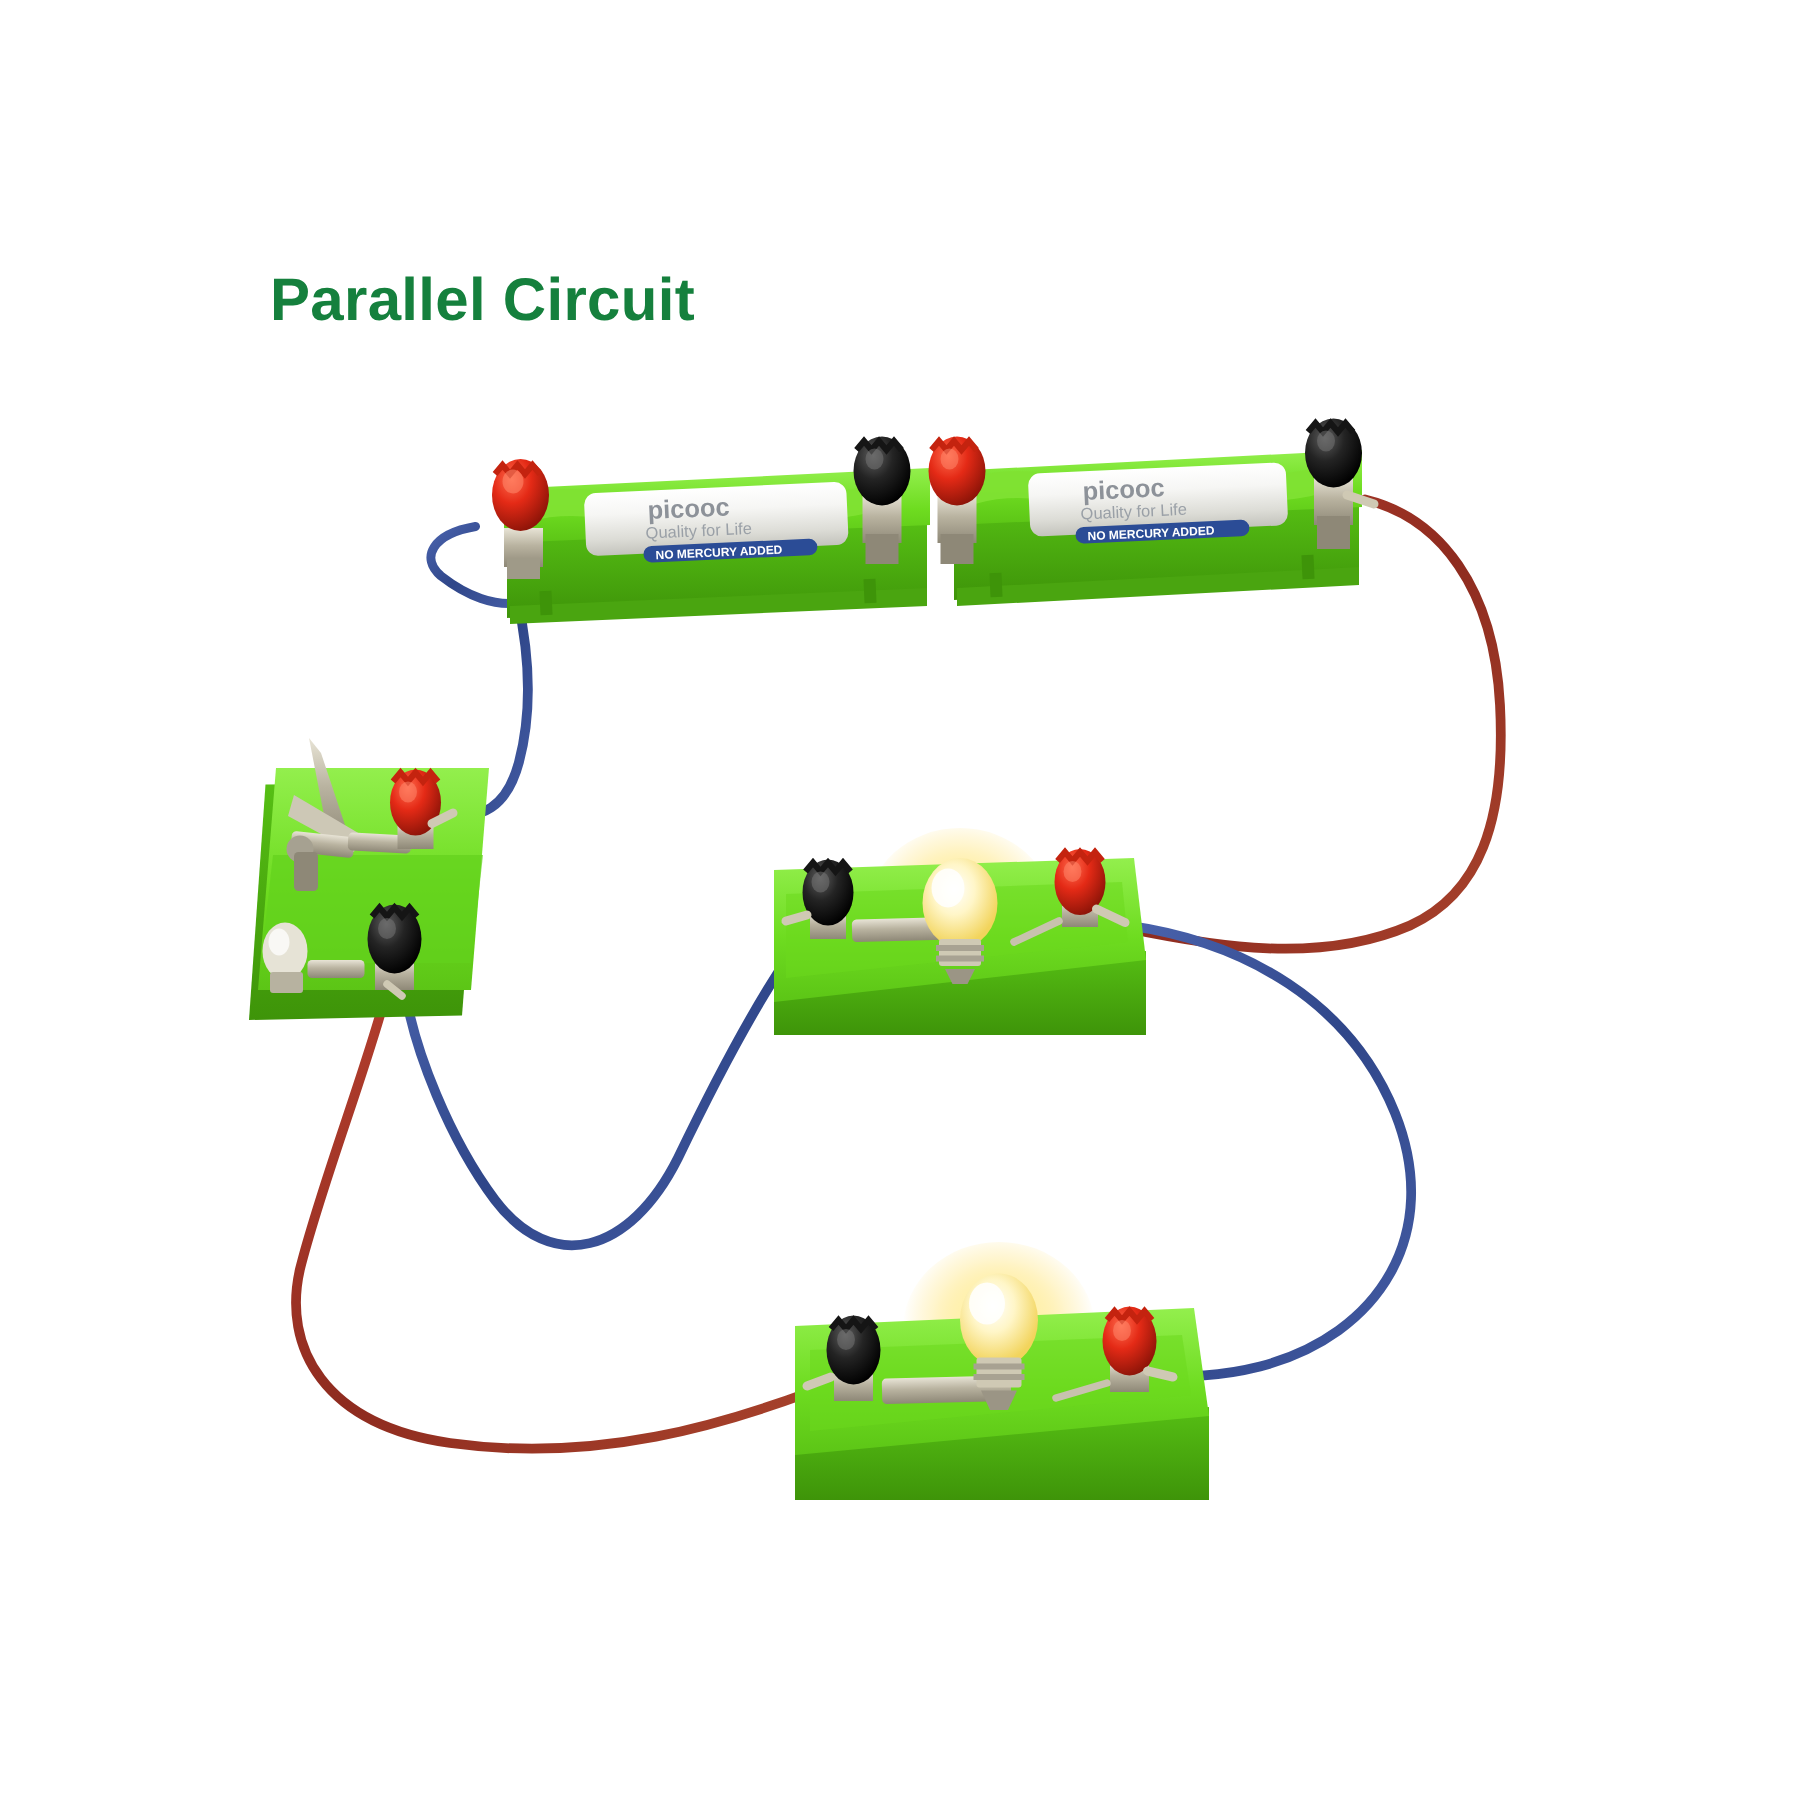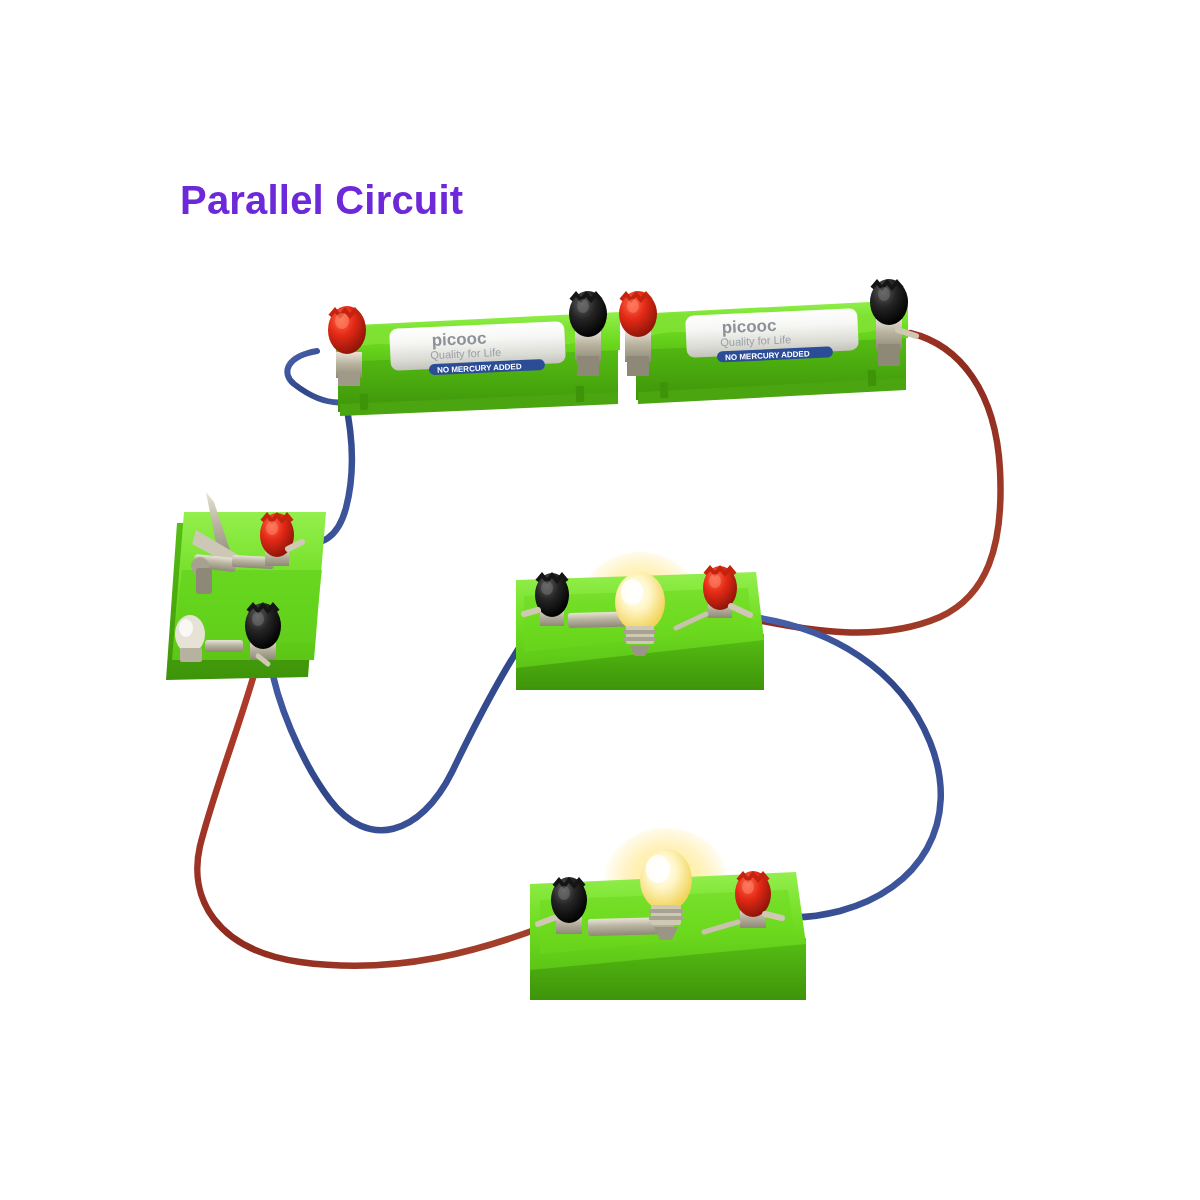--- a/index.html
+++ b/index.html
@@ -14,21 +14,21 @@
     color:#b5272d;white-space:nowrap;
   }
   .svgwrap{position:absolute;left:0;top:0;width:1200px;height:1200px;
            pointer-events:none;overflow:visible;}
 </style>
 </head>
 <body>
 
 <div id="stage">
 
-  <div id="title" style="color: #6d28d9; text-align: center;">Parallel Circuit</div>
+  <div id="title" style="color: #15803d; text-align: center;">Parallel Circuit</div>
 
   <svg class="svgwrap" viewBox="0 0 1200 1200">
     <defs>
       <linearGradient id="gRed" x1="0" y1="0" x2="1" y2="1">
         <stop offset="0" stop-color="#b8402f"></stop>
         <stop offset=".5" stop-color="#8e2b1f"></stop>
         <stop offset="1" stop-color="#a8432c"></stop>
       </linearGradient>
       <linearGradient id="gBlue" x1="0" y1="0" x2="1" y2="1">
         <stop offset="0" stop-color="#4a63ad"></stop>

